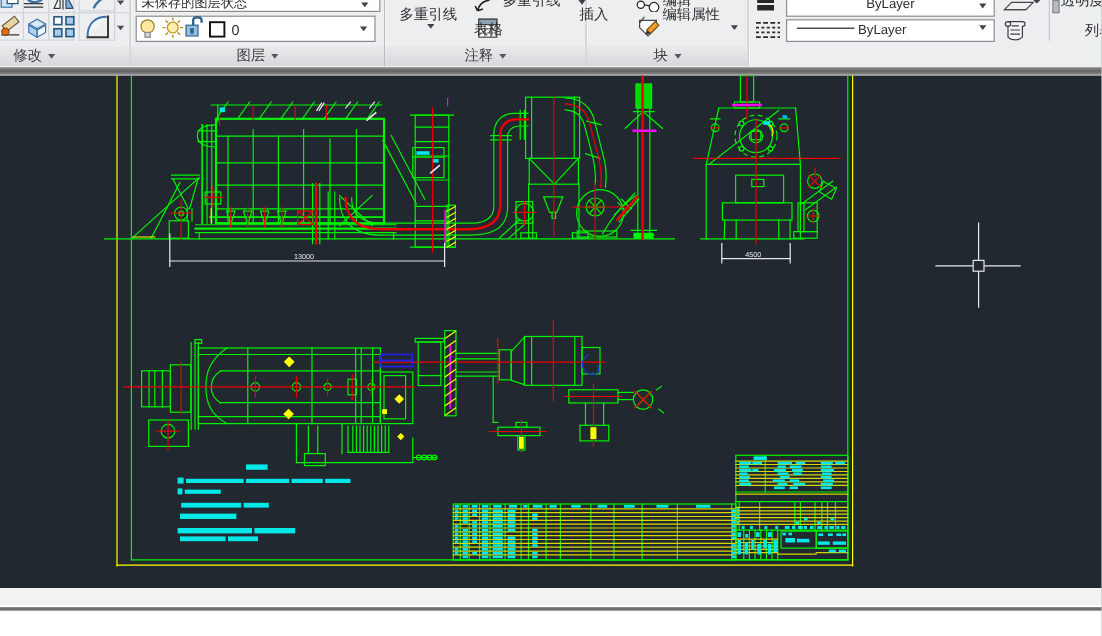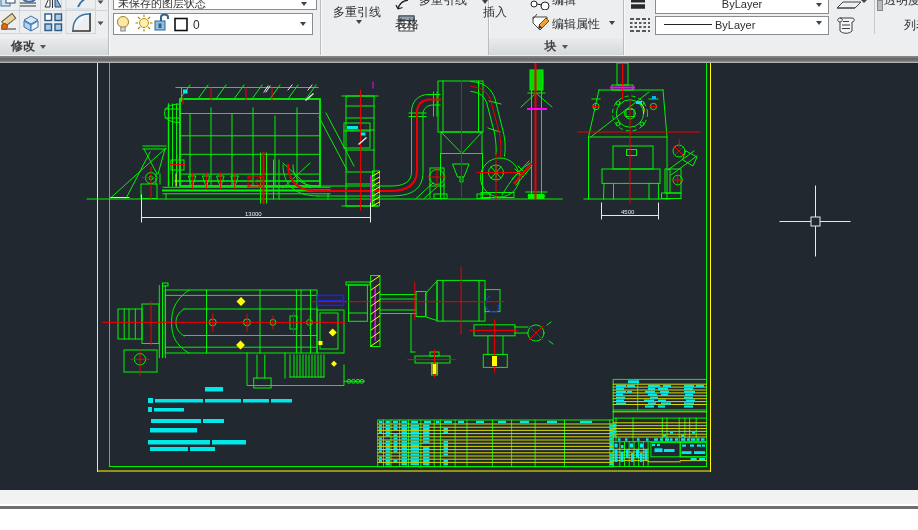--- a/index.html
+++ b/index.html
@@ -2,21 +2,21 @@
 <html><head>
 <meta charset="utf-8">
 <style>
   html,body{margin:0;padding:0;width:918px;height:530px;overflow:hidden;
     font-family:"Liberation Sans", sans-serif;}
   #page{position:relative;width:918px;height:530px;background:#fff;}
   #ribbon{position:absolute;left:0;top:0;width:918px;height:56px;background:#eceeef;overflow:hidden;}
   .sep{position:absolute;top:0;height:55px;width:1px;background:#b9bdbf;}
   .sep:after{content:"";position:absolute;left:1px;top:0;height:100%;width:1px;background:#f8f9f9;}
   .plabel{position:absolute;top:38px;height:17px;background:linear-gradient(180deg,#e9ebec,#d6d9db);
-     font-size:12px;color:#3c3e40;text-align:center;line-height:16px;font-weight:bold;}
+     font-size:12px;color:#3c3e40;text-align:center;line-height:16px;}
   .parrow{display:inline-block;width:0;height:0;border-left:3.5px solid transparent;
      border-right:3.5px solid transparent;border-top:4px solid #55585a;margin-left:5px;vertical-align:middle;}
   .combo{position:absolute;background:#fff;border:1px solid #898d90;font-size:11px;color:#2b2d2f;}
   .ca{position:absolute;width:0;height:0;border-left:3.5px solid transparent;border-right:3.5px solid transparent;
      border-top:4px solid #404345;}
   #midbar{position:absolute;left:0;top:56px;width:918px;height:7px;
      background:linear-gradient(180deg,#8d8d8d,#636363 45%,#7d7d7d 75%,#c9c9c9);}
   #canvas{position:absolute;left:0;top:63px;width:918px;height:427px;background:#212830;}
   #statusbar{position:absolute;left:0;top:490px;width:918px;height:14px;background:#f2f2f3;border-bottom:2px solid #fff;}
   #graybar{position:absolute;left:0;top:506px;width:918px;height:3px;background:#6f6f6f;}
@@ -27,20 +27,22 @@
 <body>
 <div id="page">
   <div id="ribbon">
     
     <div class="sep" style="left:108px"></div>
     <div class="sep" style="left:320px"></div>
     <div class="sep" style="left:488px"></div>
     <div class="sep" style="left:623px"></div>
     
     <div class="plabel" style="left:0;width:108px;text-align:left;padding-left:11px;box-sizing:border-box">修改<span class="parrow"></span></div>
+    <div class="plabel" style="left:109px;width:211px">图层<span class="parrow"></span></div>
+    <div class="plabel" style="left:321px;width:167px">注释<span class="parrow"></span></div>
     <div class="plabel" style="left:489px;width:134px">块<span class="parrow"></span></div>
     
     <svg width="108" height="38" style="position:absolute;left:0;top:0">
 
       <g stroke-width="1" fill="none">
         <rect x="1" y="-6" width="9" height="12" stroke="#3b72a8" fill="#cfe3f3"></rect>
         <rect x="6" y="-9" width="9" height="12" stroke="#2b4a66" fill="#fff"></rect>
         <path d="M20 6 L36 6 M20 3 L36 3" stroke="#333"></path>
         <path d="M22 -2 C26 4 34 2 36 -2" stroke="#3b72a8" stroke-width="2"></path>
         <path d="M45 7 L50 -4 L50 7 Z" stroke="#333" fill="#fff"></path>
@@ -139,21 +141,21 @@
     </svg>
     <div class="ct" style="left:395px;top:16px">表格</div>
     
     <div class="ct" style="left:483px;top:4px">插入</div>
     <div class="ct" style="left:552px;top:-8px">编辑</div>
     <svg width="22" height="10" style="position:absolute;left:530px;top:0">
       <circle cx="4" cy="4" r="3" fill="#fff" stroke="#222"></circle>
       <circle cx="15" cy="6" r="4" fill="#fff" stroke="#222"></circle>
       <line x1="7" y1="4" x2="12" y2="5" stroke="#222"></line>
     </svg>
-    <div class="ct" style="left:552px;top:16px">编辑属性</div>
+    <div class="ct" style="left:552px;top:4px">编辑属性</div>
     <div class="ca" style="left:609px;top:21px"></div>
     <svg width="22" height="20" style="position:absolute;left:531px;top:13px">
       <path d="M2 4 L16 4 L16 10 L9 17 L2 10 Z" fill="#fff" stroke="#444"></path>
       <path d="M8 12 L15 5 L18 8 L11 15 Z" fill="#f0a030" stroke="#7a5010"></path>
       <path d="M8 12 L7 16 L11 15 Z" fill="#333"></path>
       <path d="M2 6 l4 -5" stroke="#444" fill="none"></path>
     </svg>
     
     <svg width="26" height="36" style="position:absolute;left:628px;top:0">
       <g stroke="#26282a">

